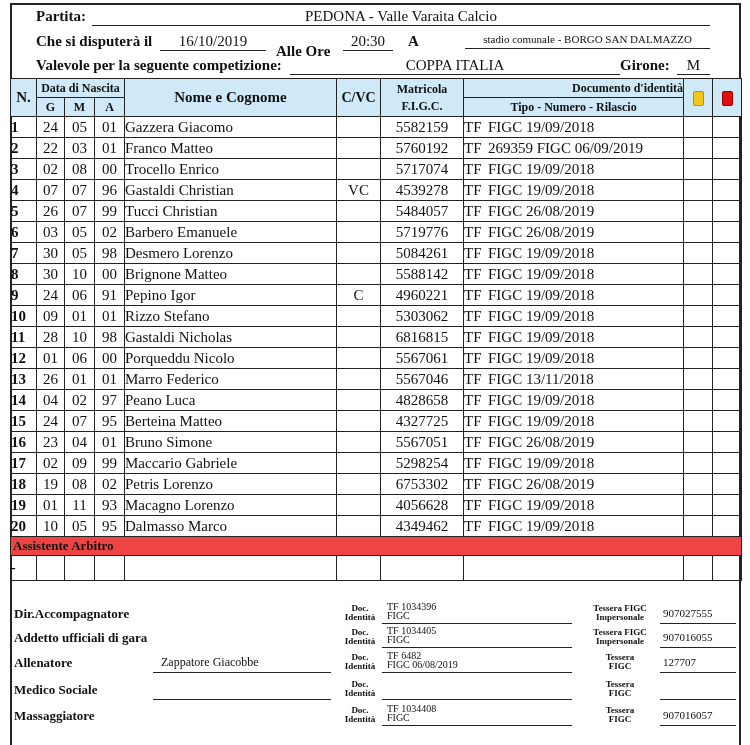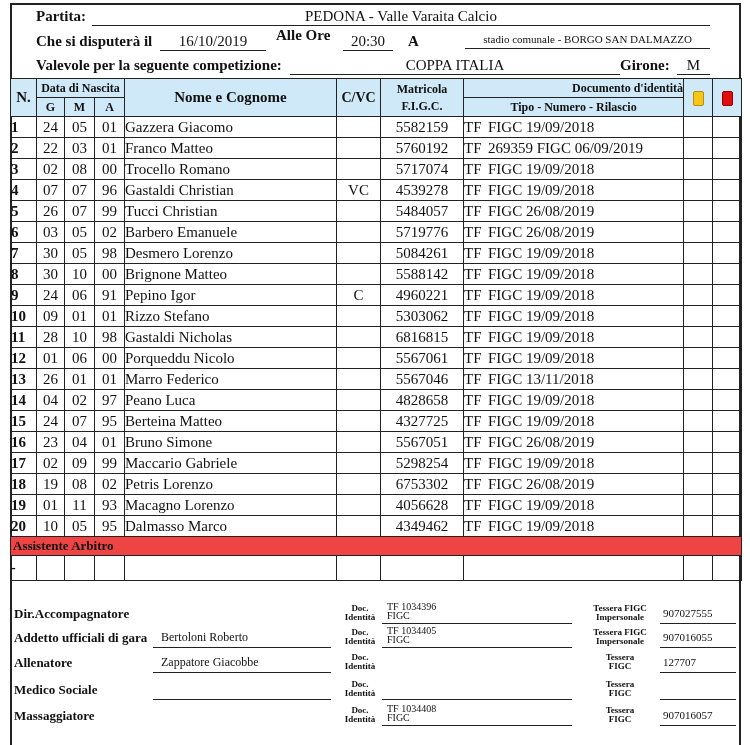--- a/index.html
+++ b/index.html
@@ -42,21 +42,21 @@
 </head>
 <body>
 
 <div class="sheet"></div>
 
 <div class="hdr-line" style="left:36px;top:8px;">Partita:</div>
 <div class="uline" style="left:92px;top:7px;width:618px;">PEDONA - Valle Varaita Calcio</div>
 
 <div class="hdr-line" style="left:36px;top:33px;">Che si disputerà il</div>
 <div class="uline" style="left:160px;top:32px;width:106px;">16/10/2019</div>
-<div class="hdr-line" style="left:276px;top:27px;">Alle Ore</div>
+<div class="hdr-line" style="left:276px;top:43px;">Alle Ore</div>
 <div class="uline" style="left:343px;top:32px;width:50px;">20:30</div>
 <div class="hdr-line" style="left:408px;top:33px;">A</div>
 <div class="uline" style="left:465px;top:30px;width:245px;font-size:11px;">stadio comunale - BORGO SAN DALMAZZO</div>
 
 <div class="hdr-line" style="left:36px;top:57px;">Valevole per la seguente competizione:</div>
 <div class="uline" style="left:290px;top:56px;width:330px;">COPPA ITALIA</div>
 <div class="hdr-line" style="left:620px;top:57px;">Girone:</div>
 <div class="uline" style="left:677px;top:56px;width:33px;">M</div>
 
 <table class="grid">
@@ -122,21 +122,21 @@
     <td class="doc"><span class="tf">TF</span><span>269359   FIGC 06/09/2019</span></td>
     <td></td>
     <td></td>
   </tr>
 
   <tr class="row">
     <td class="n">3</td>
     <td class="c">02</td>
     <td class="c">08</td>
     <td class="c">00</td>
-    <td class="name">Trocello Romano</td>
+    <td class="name">Trocello Enrico</td>
     <td class="c"></td>
     <td class="mat">5717074</td>
     <td class="doc"><span class="tf">TF</span><span>FIGC 19/09/2018</span></td>
     <td></td>
     <td></td>
   </tr>
 
   <tr class="row">
     <td class="n">4</td>
     <td class="c">07</td>
@@ -390,21 +390,20 @@
       </div>
     <div class="tlabel">
         <div>Tessera FIGC</div>
         <div>Impersonale</div>
       </div>
     <div class="tval">907027555</div>
   </div>
 
   <div class="srow" style="top: 26px;">
     <div class="slabel">Addetto ufficiali di gara</div>
-    <div class="sname">Bertoloni Roberto</div>
     <div class="dlabel">
         <div>Doc.</div>
         <div>Identità</div>
       </div>
     <div class="dval">
         <div>TF   1034405</div>
         <div>FIGC</div>
       </div>
     <div class="tlabel">
         <div>Tessera FIGC</div>
@@ -413,20 +412,24 @@
     <div class="tval">907016055</div>
   </div>
 
   <div class="srow" style="top: 51px;">
     <div class="slabel">Allenatore</div>
     <div class="sname">Zappatore Giacobbe</div>
     <div class="dlabel">
         <div>Doc.</div>
         <div>Identità</div>
       </div>
+    <div class="dval">
+        <div>TF   6482</div>
+        <div>FIGC 06/08/2019</div>
+      </div>
     <div class="tlabel">
         <div>Tessera</div>
         <div>FIGC</div>
       </div>
     <div class="tval">127707</div>
   </div>
 
   <div class="srow" style="top: 78px;">
     <div class="slabel">Medico Sociale</div>
     <div class="sname"></div>

